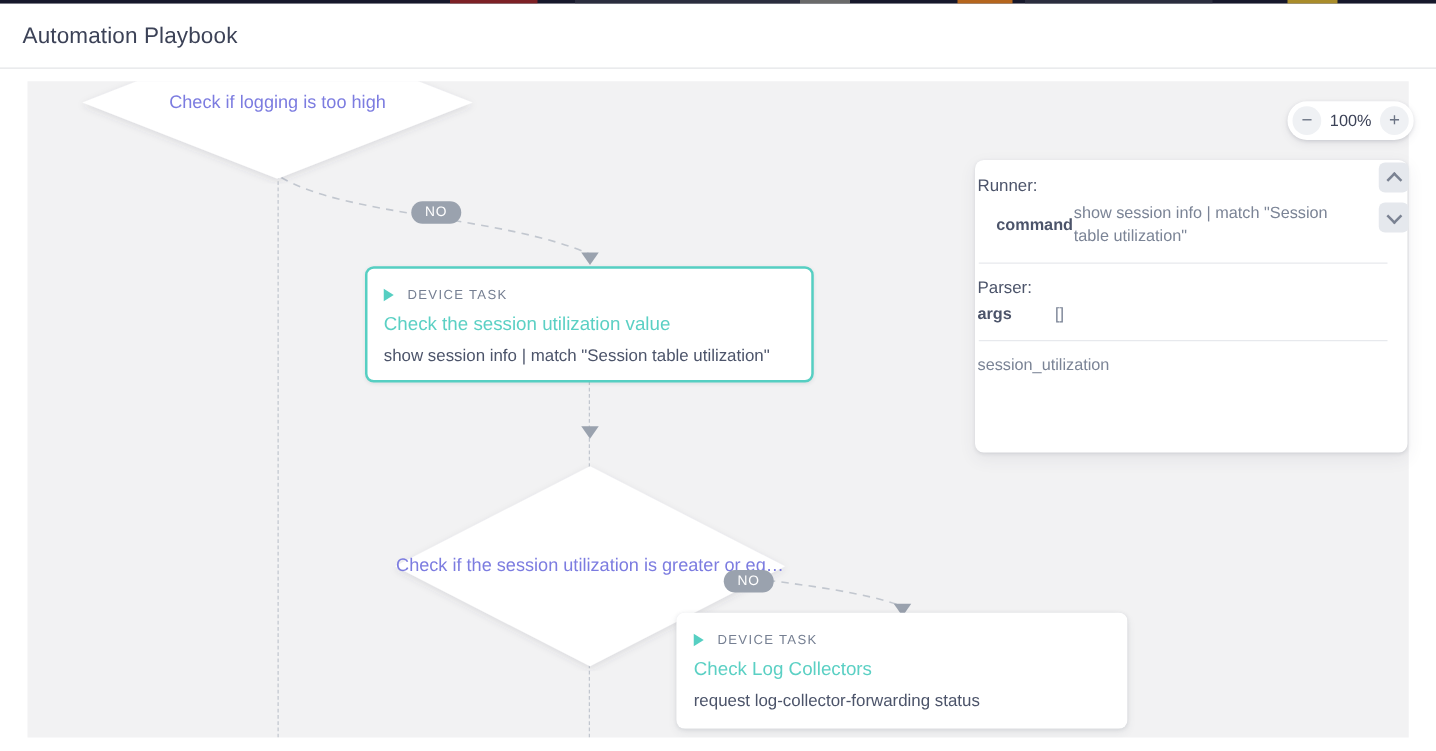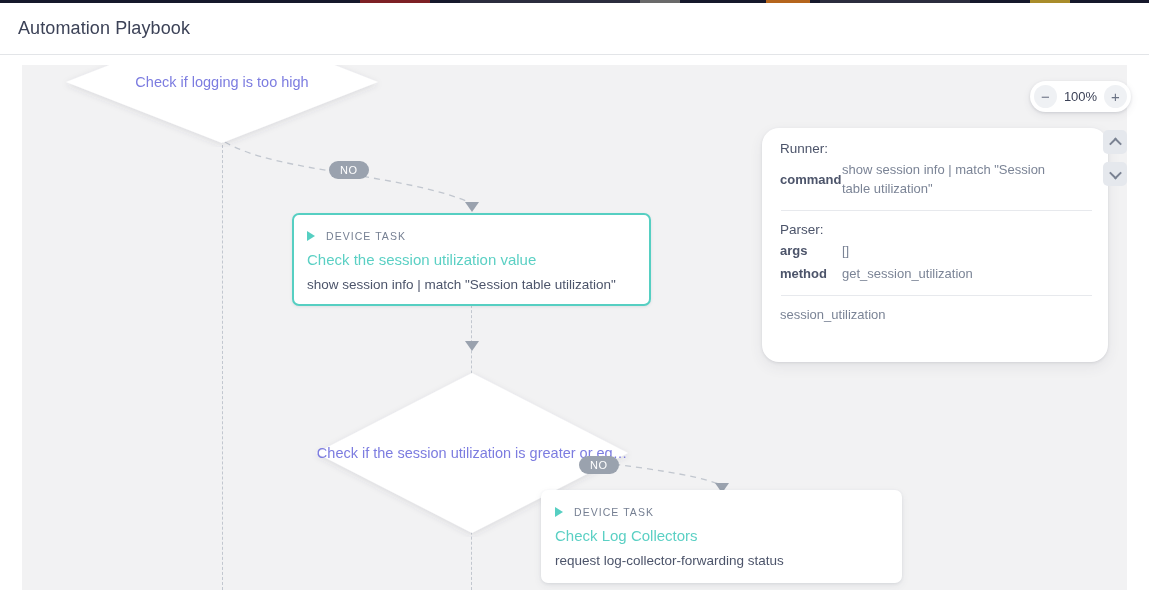--- a/index.html
+++ b/index.html
@@ -101,33 +101,33 @@
     color:#ffffff;
     font-size:11px; letter-spacing:.6px;
     border-radius:9px;
     height:18px; line-height:18px;
     padding:0 11px;
     text-align:center;
   }
 
   
   .detail-panel {
-    position:absolute; left:762px; top:128px;
+    position:absolute; left:780px; top:128px;
     width:346px; height:234px;
-    background:#ffffff; border-radius:17px;
+    background:#ffffff; border-radius:7px;
     box-shadow:0 1px 3px rgba(60,66,87,.13), 0 5px 14px rgba(60,66,87,.08);
-    padding:13px 16px 0 18px;
+    padding:13px 16px 0 2px;
   }
   .sec-head { font-size:13.5px; color:#4c546a; margin-bottom:4px; }
   .kv { display:flex; align-items:flex-start; margin-top:4px; }
   .kv .k {
     width:62px; flex:none; font-size:13px; font-weight:bold; color:#4c546a;
     line-height:19px;
   }
-  .kv.wide .k { align-self:center; }
+  .kv.wide .k { align-self:center;margin-left:15px; }
   .kv .v { font-size:13px; color:#7b8496; line-height:19px; }
   .kv .v.wrap { max-width:232px; }
   .panel-div { height:1px; background:#e7e9ed; margin:12px 0 11px 1px; }
   .reg-val { font-size:13px; color:#7b8496; margin-top:3px; }
 
   
   .zoom-pill {
     position:absolute; left:1030px; top:81px;
     width:101px; height:31px;
     background:#ffffff; border-radius:16px;
@@ -246,24 +246,20 @@
 
     <div class="panel-div"></div>
 
     <div class="sec-head">Parser:</div>
 
     <div class="kv">
       <div class="k">args</div>
       <div class="v">[]</div>
     </div>
 
-    <div class="kv">
-      <div class="k">method</div>
-      <div class="v">get_session_utilization</div>
-    </div>
 
     <div class="panel-div"></div>
 
     <div class="reg-val">session_utilization</div>
   </div>
 
   <div class="zoom-pill">
     <div class="zbtn">−</div>
     <div class="zlabel">100%</div>
     <div class="zbtn">+</div>

